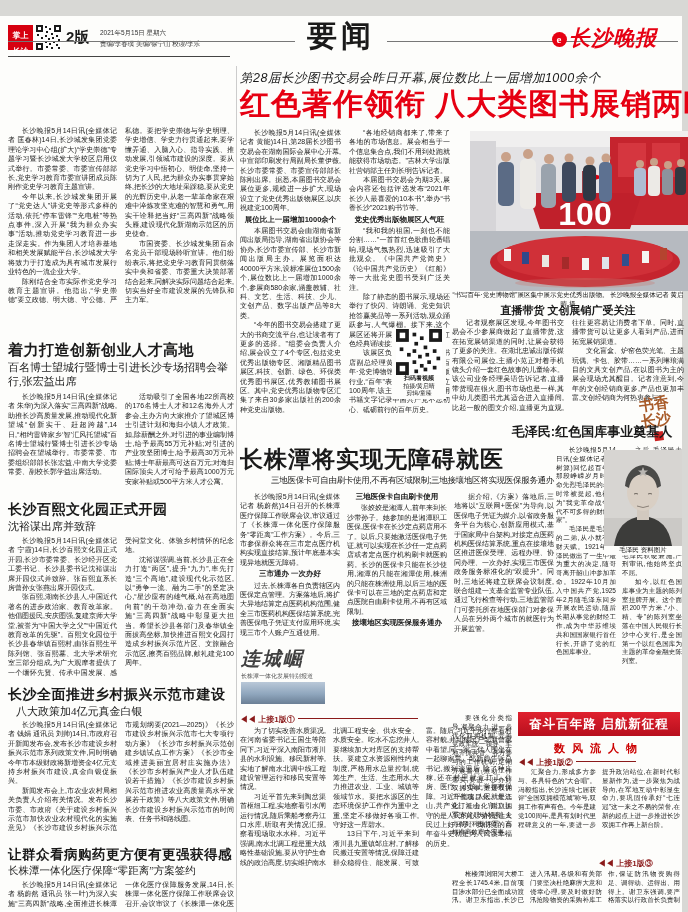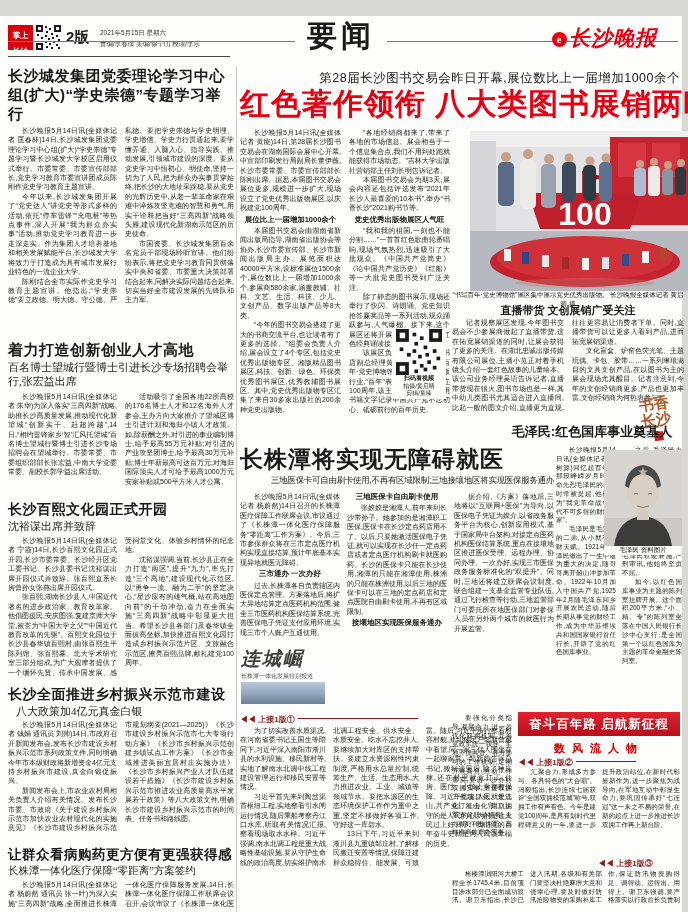--- a/index.html
+++ b/index.html
@@ -27,21 +27,21 @@
   
   .la-t{font-weight:bold;line-height:1.28;letter-spacing:0.5px;}
   .la-s{color:#222;font-family:"Liberation Serif",serif;}
   .body{font-size:7px;line-height:9.4px;text-align:justify;overflow:hidden;}
   .body p{margin:0;text-indent:2em;}
   .body .subhead{font-weight:bold;text-align:center;text-indent:0;margin:2px 0;font-size:7.5px;}
   .cols2{column-count:2;column-gap:8px;}
   .cols3{column-count:3;column-gap:7px;}
   .vdiv{left:236px;top:66px;width:0;height:846px;border-left:1px solid #ccc;}
   
-  .kicker{left:240px;top:70px;width:440px;text-align:right;font-size:12.5px;letter-spacing:0.5px;}
+  .kicker{left:240px;top:70px;width:440px;text-align:left;font-size:12.5px;letter-spacing:0.5px;font-style:italic;}
   .headline{left:240px;top:84px;width:440px;text-align:center;font-size:30px;font-weight:900;
             color:#e60012;letter-spacing:1px;white-space:nowrap;}
   .caption{font-size:6.5px;color:#111;text-align:center;}
   .h3c{text-align:center;font-weight:bold;font-size:11px;}
   .stamp{left:632px;top:380px;width:46px;color:#a85a28;font-weight:bold;font-size:15px;line-height:16px;
          transform:rotate(-8deg);font-family:"Liberation Serif",serif;white-space:pre-line;text-align:center;}
   .stamp .seal{display:inline-block;width:9px;height:9px;background:#c22;}
   .qr-panel{left:392px;top:328px;width:52px;background:#fdfdfb;text-align:center;padding:1px;}
   .qr-cap{font-size:6px;line-height:7.5px;color:#222;}
   
@@ -112,21 +112,20 @@
   <div class="abs mid-rule-l"></div>
   <div class="abs mid-rule-r"></div>
   <div class="abs hd-rule"></div>
   <div class="abs sec-title">要闻</div>
   <div class="abs brand">
     <span class="brand-mark">e</span><span>长沙晚报</span>
   </div>
 
   <div class="abs vdiv"></div>
 
-  <div class="abs la-t" style="left:8px;top:66px;width:226px;font-size:15px;">长沙城发集团党委理论学习中心组(扩大)“学史崇德”专题学习举行</div>
   <div class="abs body cols2" style="left:8px;top:126px;width:226px;height:204px;">
       <p>长沙晚报5月14日讯(全媒体记者 匡春林)14日,长沙城发集团党委理论学习中心组(扩大)“学史崇德”专题学习暨长沙城发大学校区启用仪式举行。市委常委、市委宣传部部长,党史学习教育市委宣讲团成员陈刚作党史学习教育主题宣讲。</p>
       <p>今年以来,长沙城发集团开展了“党史达人”讲党史等形式多样的活动,依托“停车雷锋”“充电桩”等热点事件,深入开展“我为群众办实事”活动,推动党史学习教育进一步走深走实。作为集团人才培养基地和相关发展赋能平台,长沙城发大学将致力于打造成为具有城市发展行业特色的一流企业大学。</p>
       <p>陈刚结合全市实际作党史学习教育主题宣讲。他指出,“学史崇德”要立政德、明大德、守公德、严私德。要把学史崇德与学史明理、学史增信、学史力行贯通起来,要学懂弄通、入脑入心、指导实践、推动发展,引领城市建设的深度。要从党史学习中悟初心、明使命,坚持一切为了人民,把为群众办实事贯穿始终,把长沙的大地址采踩稳,要从党史的光辉历史中,从老一辈革命家在艰难中淬炼攻坚克难的智慧和勇气,用实干诠释把当好“三高四新”战略领头雁,建设现代化新湖南示范区的历史使命。</p>
       <p>市国资委、长沙城发集团百余名党员干部现场聆听宣讲。他们纷纷表示,将把党史学习教育同贯彻落实中央和省委、市委重大决策部署结合起来,同解决实际问题结合起来,切实当好全市建设发展的先锋队和主力军。</p>
     </div>
 
   <div class="abs la-t" style="left:8px;top:340px;width:226px;font-size:15px;">着力打造创新创业人才高地</div>
   <div class="abs la-s" style="left:8px;top:360px;width:226px;font-size:11px;line-height:14px;">百名博士望城行暨博士引进长沙专场招聘会举行,张宏益出席</div>
   <div class="abs body cols2" style="left:8px;top:392px;width:226px;height:103px;">

